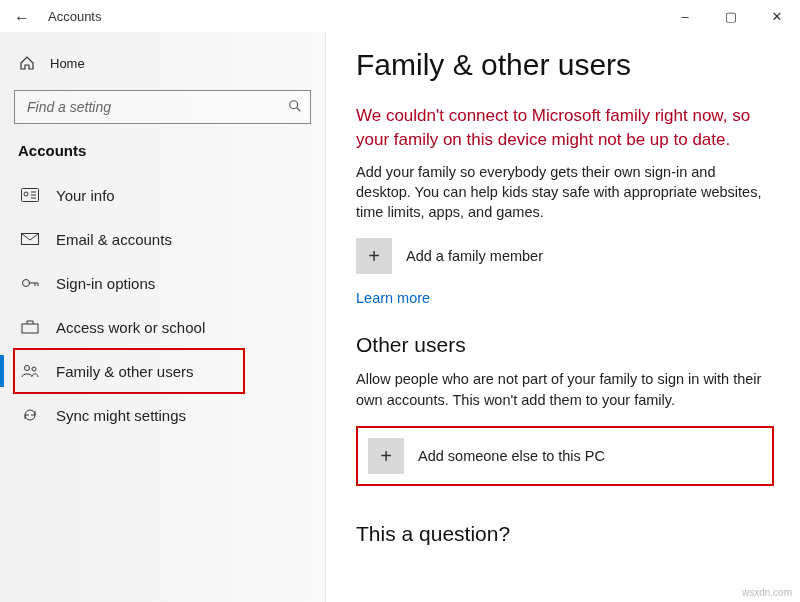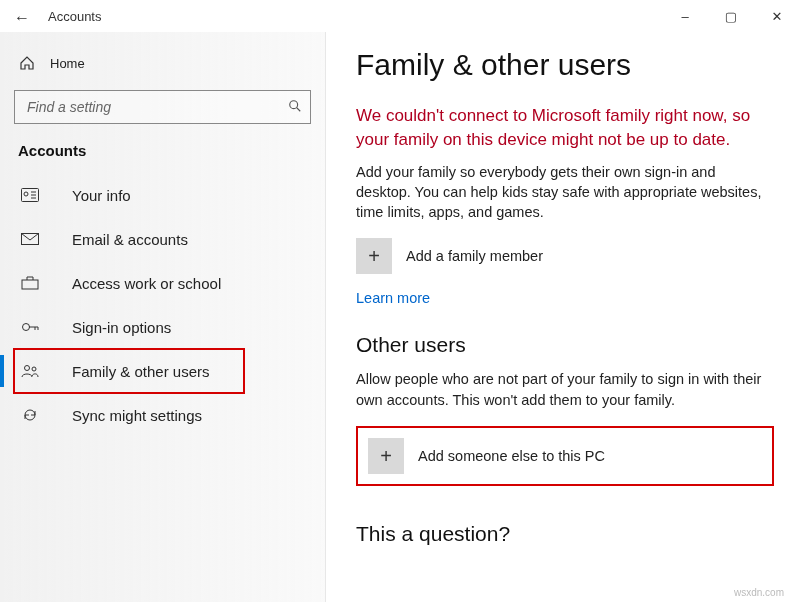--- a/index.html
+++ b/index.html
@@ -33,21 +33,21 @@
   .searchbox input {
     flex: 1; border: none; background: transparent; outline: none;
     font-size: 14px; color: #444;
   }
   .searchbox input::placeholder { color: #666; font-style: italic; }
   .searchbox .sicon { color: #555; font-size: 14px; }
 
   .section-label { font-weight: 600; font-size: 15px; color: #111; padding: 4px 4px 14px 4px; }
 
   .nav-item {
-    display: flex; align-items: center; height: 44px; gap: 32px;
+    display: flex; align-items: center; height: 44px; gap: 16px;
     padding-left: 6px; font-size: 15px; color: #222;
     position: relative;
   }
   .nav-item .icon { width: 20px; display:flex; justify-content:center; color:#333; font-size:16px; }
   .nav-item.active::before {
     content: ""; position: absolute; left: -14px; top: 6px; bottom: 6px; width: 4px; background: #0078d4;
   }
   .nav-item.highlight {
     outline: 2px solid #d40000; outline-offset: -1px;
     width: 230px;
@@ -67,21 +67,21 @@
   .add-row { display: flex; align-items: center; gap: 14px; margin: 4px 0 10px 0; }
   .add-row.boxed { border: 2px solid #d40000; padding: 10px 10px; width: 100%; }
   .plusbox {
     width: 36px; height: 36px; background: #d9d9d9; color:#333;
     display:flex; align-items:center; justify-content:center; font-size:20px; font-weight:300;
   }
   .add-label { font-size: 14.5px; color:#222; }
 
   .section-gap { height: 26px; }
 
-  .watermark { position:absolute; bottom:4px; right:16px; font-size:10px; color:#bbb; }
+  .watermark { position:absolute; bottom:4px; right:8px; font-size:10px; color:#bbb; }
 </style>
 </head>
 <body>
 
 <div class="titlebar">
   <div class="back">←</div>
   <div class="title">Accounts</div>
   <div class="spacer"></div>
   <div class="win-btn">–</div>
   <div class="win-btn">▢</div>
@@ -130,37 +130,37 @@
             <rect x="0.5" y="0.5" width="17" height="11" fill="none" stroke="#333"></rect>
             <path d="M0.5 0.5 L9 7 L17.5 0.5" fill="none" stroke="#333"></path>
           </svg>
       </span>
       <span>Email &amp; accounts</span>
     </div>
 
     <div class="nav-item">
       <span class="icon">
         <svg width="18" height="14" viewBox="0 0 18 14">
-            <rect x="1" y="4" width="16" height="9" fill="none" stroke="#333"></rect>
-            <path d="M6 4 L6 1 L12 1 L12 4" fill="none" stroke="#333"></path>
-          </svg>
-      </span>
-      <span>Access work or school</span>
-    </div>
-
-    <div class="nav-item">
-      <span class="icon">
-        <svg width="18" height="14" viewBox="0 0 18 14">
             <circle cx="5" cy="7" r="3.5" fill="none" stroke="#333"></circle>
             <line x1="8" y1="7" x2="17" y2="7" stroke="#333"></line>
             <line x1="14" y1="7" x2="14" y2="10" stroke="#333"></line>
             <line x1="17" y1="7" x2="17" y2="10" stroke="#333"></line>
           </svg>
       </span>
       <span>Sign-in options</span>
+    </div>
+
+    <div class="nav-item">
+      <span class="icon">
+        <svg width="18" height="14" viewBox="0 0 18 14">
+            <rect x="1" y="4" width="16" height="9" fill="none" stroke="#333"></rect>
+            <path d="M6 4 L6 1 L12 1 L12 4" fill="none" stroke="#333"></path>
+          </svg>
+      </span>
+      <span>Access work or school</span>
     </div>
 
     <div class="nav-item active highlight">
       <span class="icon">
         <svg width="18" height="14" viewBox="0 0 18 14">
             <circle cx="6" cy="4" r="2.5" fill="none" stroke="#333"></circle>
             <path d="M1 13 C1 9 11 9 11 13" fill="none" stroke="#333"></path>
             <circle cx="13" cy="5" r="2" fill="none" stroke="#333"></circle>
             <path d="M11 12 C12 9 17 9 17 13" fill="none" stroke="#333"></path>
           </svg>

